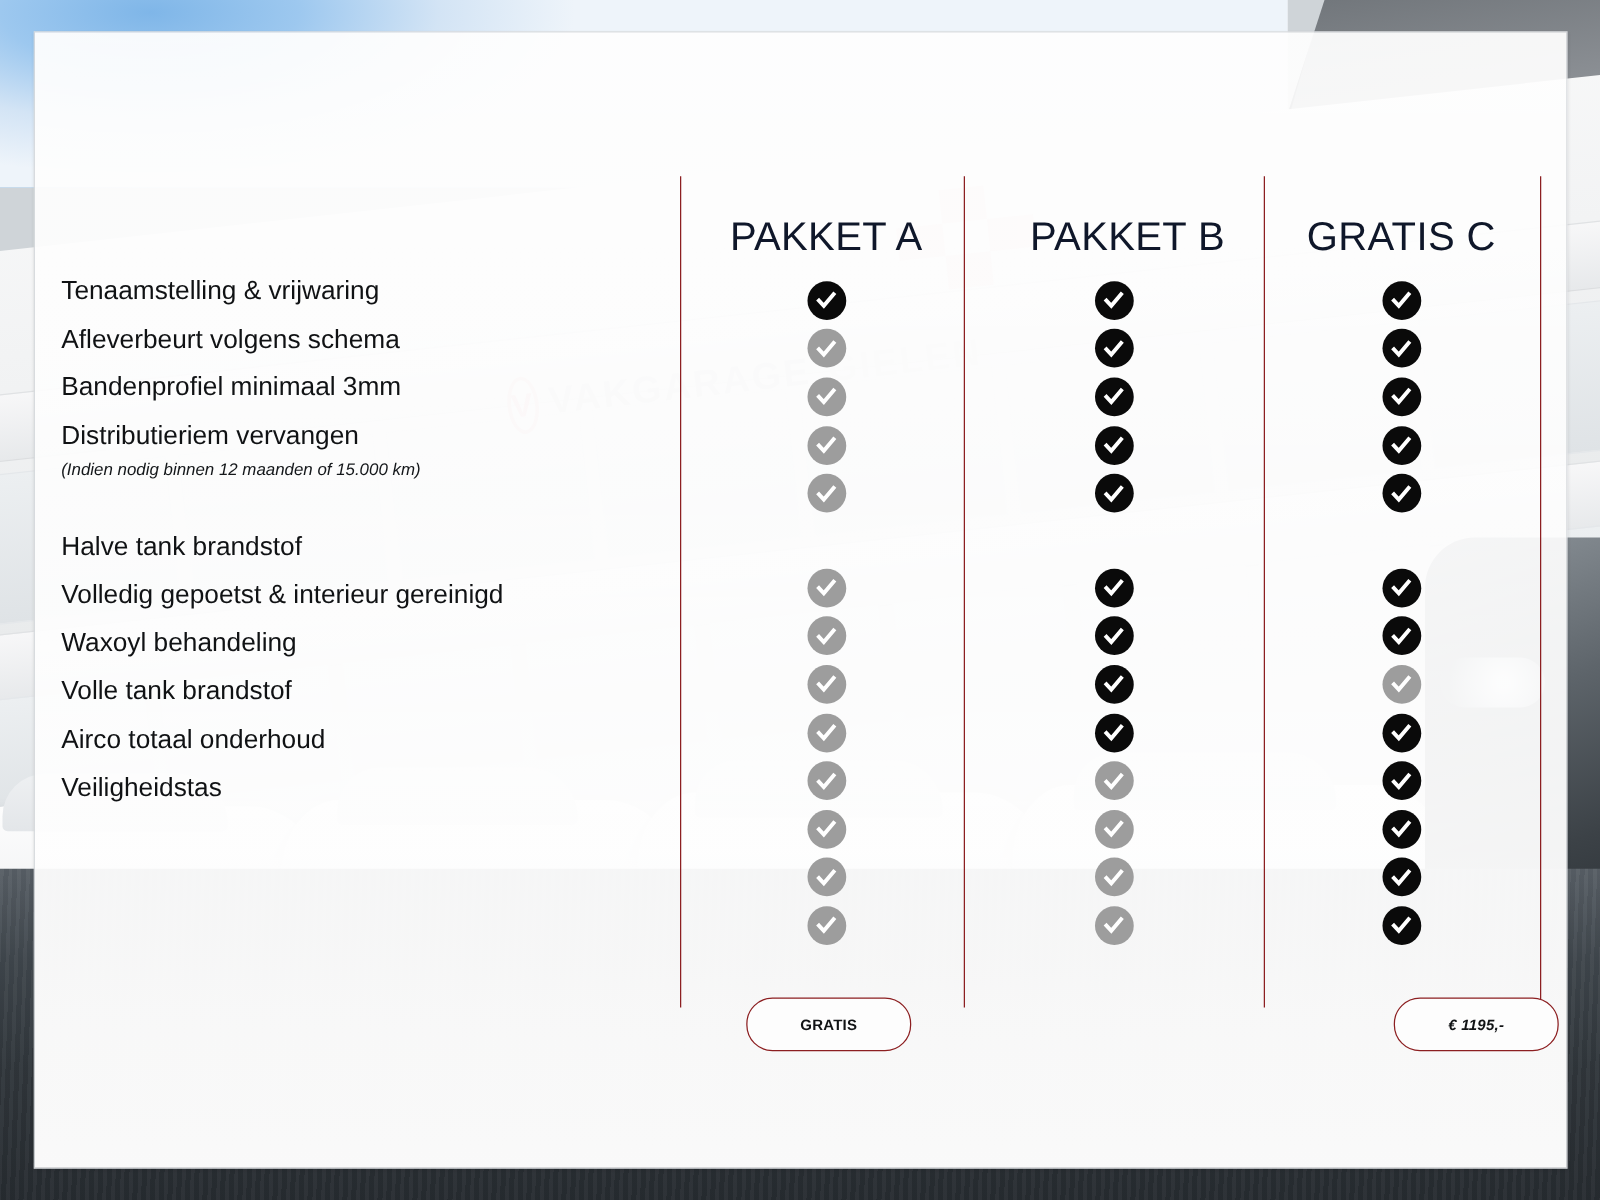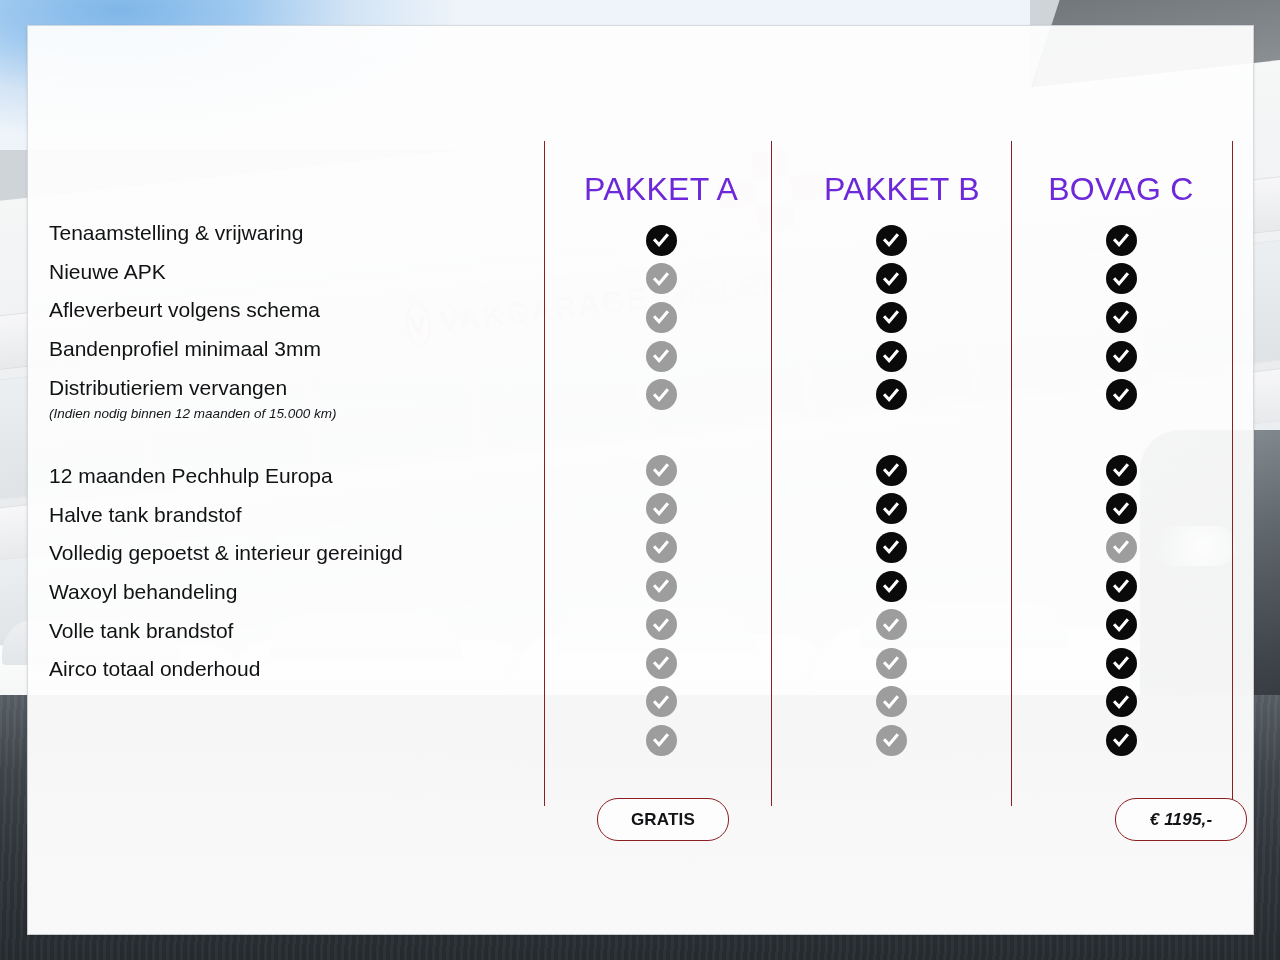--- a/index.html
+++ b/index.html
@@ -178,21 +178,21 @@
   
   #header-row {
     position: absolute; left: 0; top: 134px; height: 58px; width: 100%;
   }
   .pkg-header {
     position: absolute;
     top: 0;
     text-align: center;
     font-size: 32px;
     font-weight: 400;
-    color: #6d28d9;
+    color: #0f172a;
     letter-spacing: .3px;
     line-height: 58px;
     white-space: nowrap;
   }
 
   
   #feature-labels { position: absolute; left: 21px; top: 188px; width: 470px; }
   .feat-row {
     height: 38.6px;
     display: flex;
@@ -232,21 +232,21 @@
 
   
   .price-pill {
     position: absolute;
     top: 772px;
     height: 41px;
     border: 1px solid #8c1f21;
     border-radius: 21px;
     background: #fdfdfd;
     color: #111315;
-    font-size: 17px;
+    font-size: 12px;
     font-weight: bold;
     display: flex;
     align-items: center;
     justify-content: center;
     letter-spacing: .2px;
     white-space: nowrap;
   }
 </style>
 </head>
 <body>
@@ -337,37 +337,36 @@
   <div id="card-content">
 
     <div class="col-divider" style="left:516px;"></div>
     <div class="col-divider" style="left:743px;"></div>
     <div class="col-divider" style="left:983px;"></div>
     <div class="col-divider" style="left:1204px;"></div>
 
     <div id="header-row">
       <div class="pkg-header" style="left:533px; width:200px;">PAKKET A</div>
       <div class="pkg-header" style="left:774px; width:200px;">PAKKET B</div>
-      <div class="pkg-header" style="left:993px; width:200px;">BOVAG C</div>
+      <div class="pkg-header" style="left:993px; width:200px;">GRATIS C</div>
     </div>
 
     <div id="feature-labels">
       <div class="feat-row">Tenaamstelling &amp; vrijwaring</div>
-      <div class="feat-row">Nieuwe APK</div>
       <div class="feat-row">Afleverbeurt volgens schema</div>
       <div class="feat-row">Bandenprofiel minimaal 3mm</div>
       <div class="feat-row">Distributieriem vervangen</div>
       <div class="feat-note">(Indien nodig binnen 12 maanden of 15.000 km)</div>
       <div class="feat-gap"></div>
-      <div class="feat-row">12 maanden Pechhulp Europa</div>
       <div class="feat-row">Halve tank brandstof</div>
       <div class="feat-row">Volledig gepoetst &amp; interieur gereinigd</div>
       <div class="feat-row">Waxoyl behandeling</div>
       <div class="feat-row">Volle tank brandstof</div>
       <div class="feat-row">Airco totaal onderhoud</div>
+      <div class="feat-row">Veiligheidstas</div>
     </div>
 
     <div class="check-col" id="g1-a" style="left:613px; top:195px;">
         <div class="check-cell">
           <span class="check on">
             <svg width="18" height="18" viewBox="0 0 24 24" aria-hidden="true">
               <path d="M4.2 12.6 L9.4 18.2 L19.8 5.9" fill="none" stroke="#ffffff" stroke-width="4.2" stroke-linecap="square" stroke-linejoin="miter"></path>
             </svg>
           </span>
         </div>

